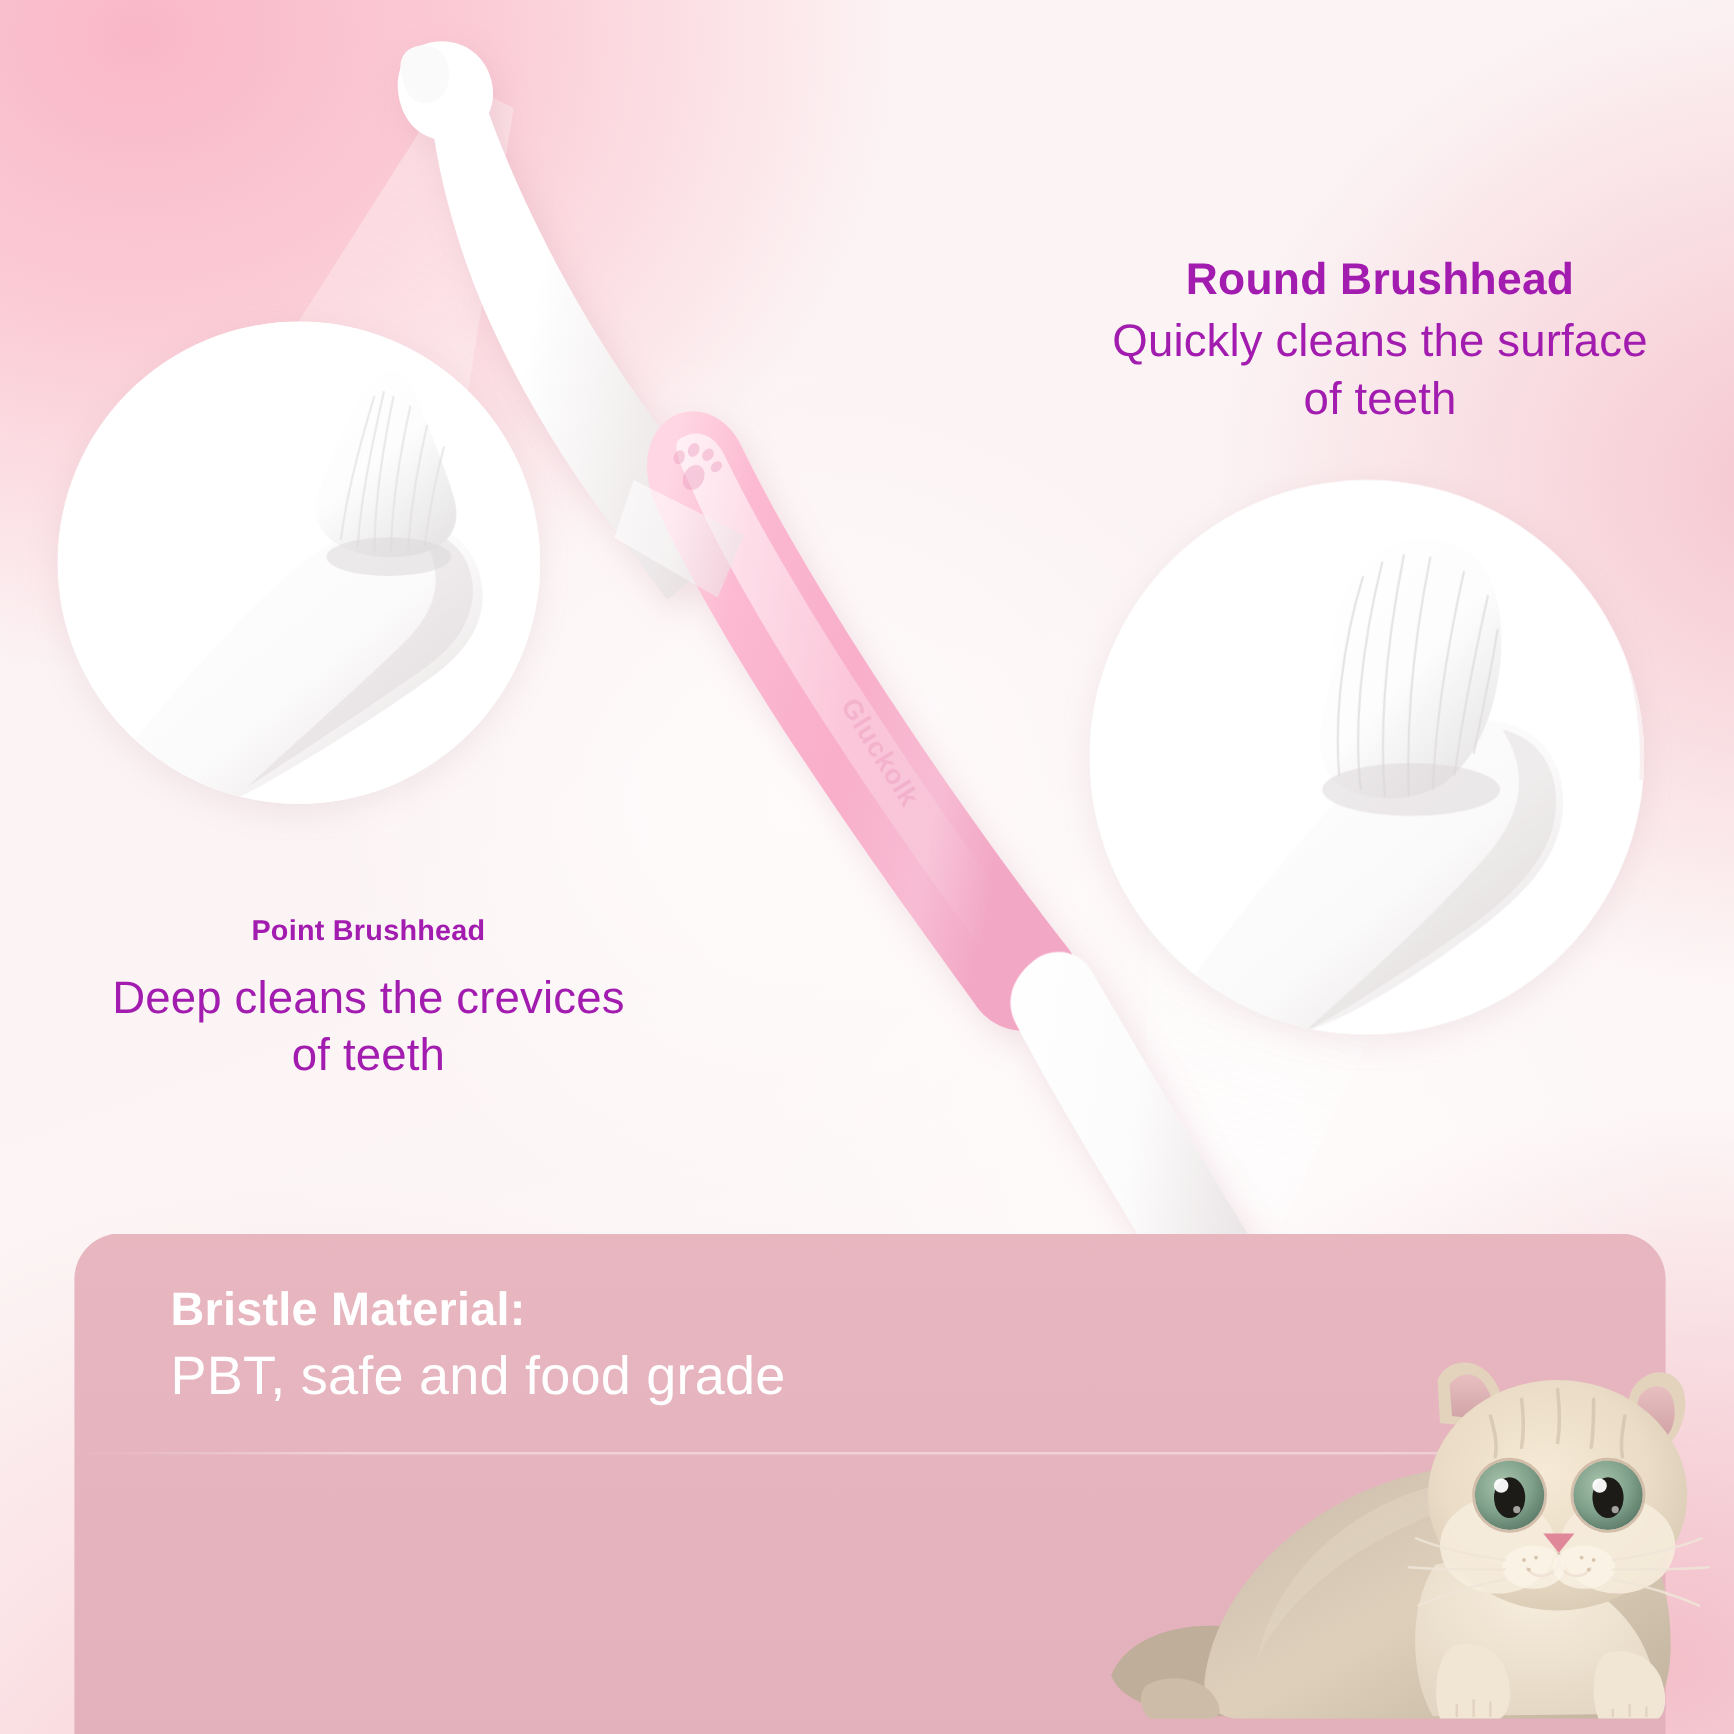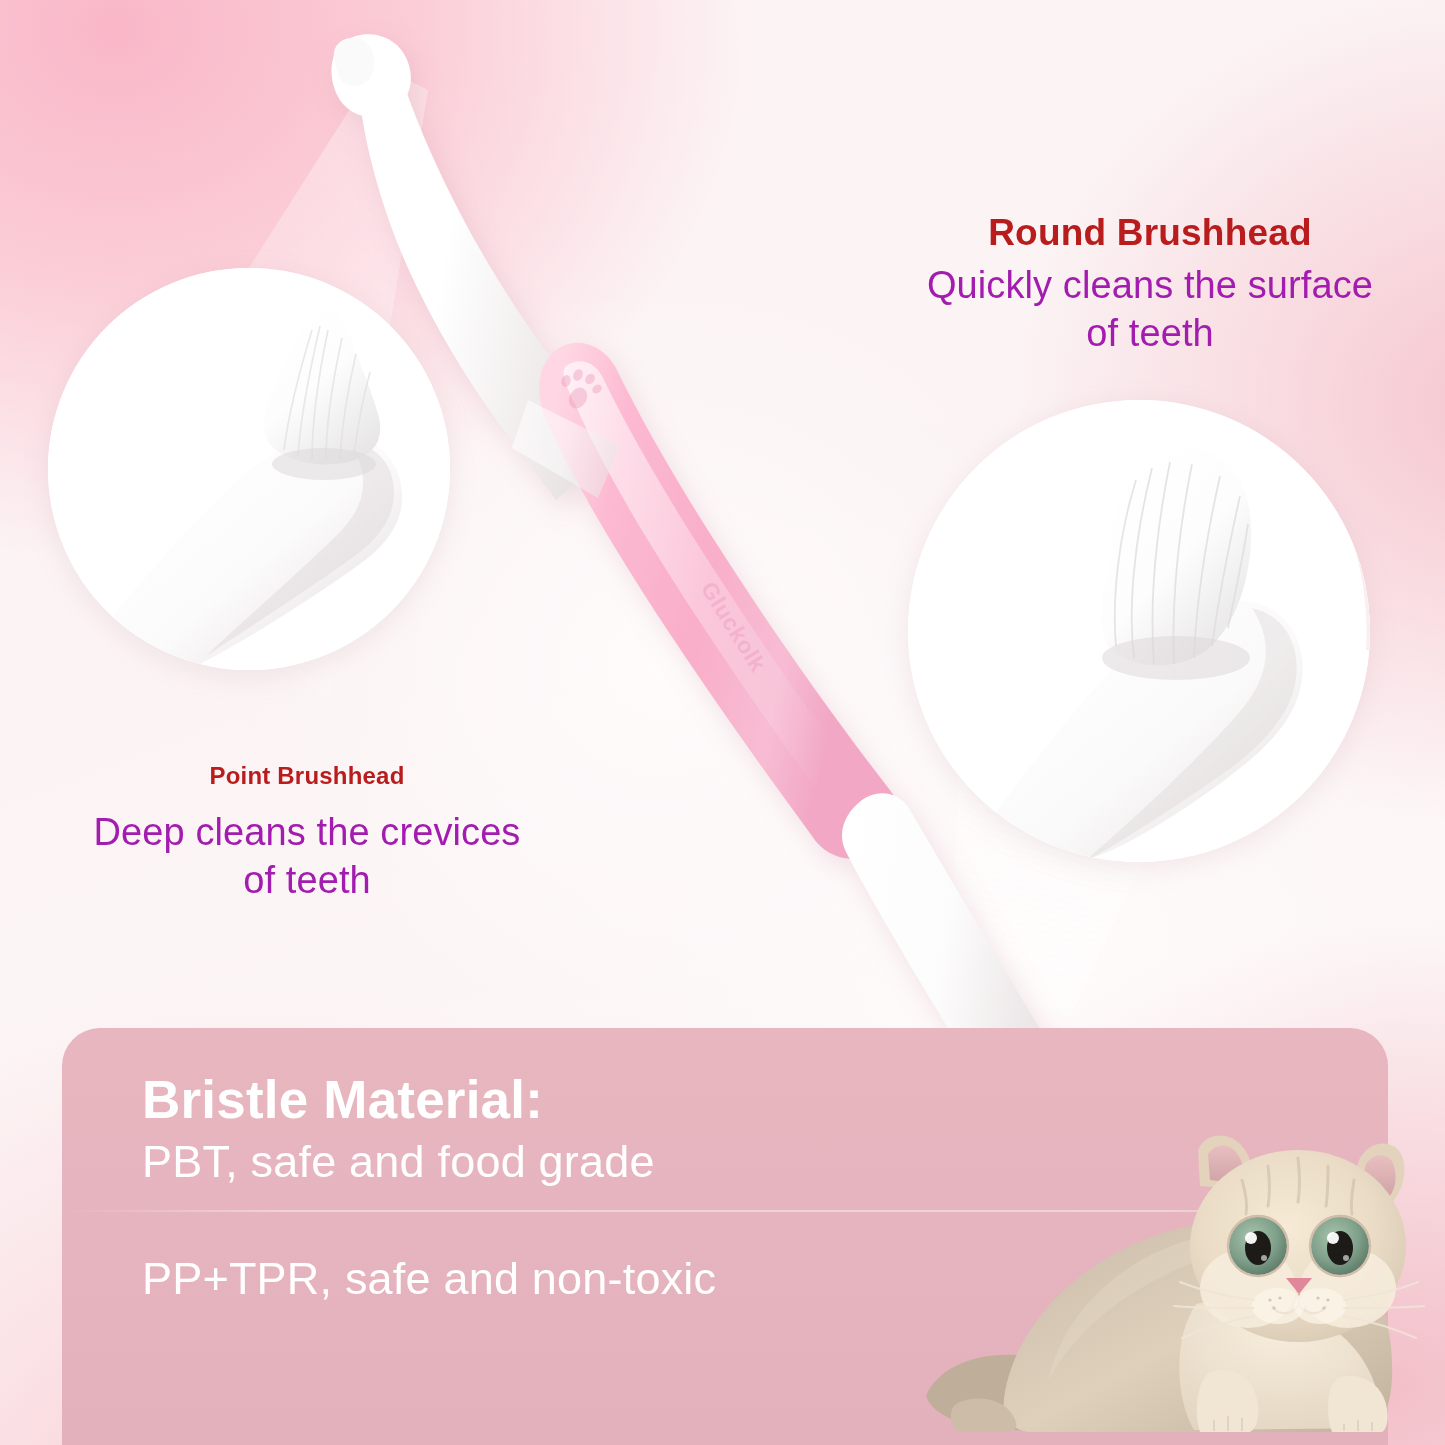--- a/index.html
+++ b/index.html
@@ -52,21 +52,21 @@
     box-shadow:0 6px 26px rgba(190,150,160,.18);
   }
   #circle-left  { left:48px;  top:268px; width:402px; height:402px; }
   #circle-right { left:908px; top:400px; width:462px; height:462px; }
   .circle svg { display:block; width:100%; height:100%; }
 
   
   .feature { position:absolute; text-align:center; }
   .feature .title {
     font-weight:bold;
-    color:#b91c1c;
+    color:#a21caf;
     letter-spacing:.2px;
   }
   .feature .desc {
     color:#a21caf;
     letter-spacing:.1px;
   }
 
   #feature-round { left:855px; top:212px; width:590px; }
   #feature-round .title { font-size:37px; line-height:1.14; }
   #feature-round .desc  { font-size:38px; line-height:1.25; margin-top:8px; }
@@ -88,21 +88,21 @@
     position:absolute;
     left:0; right:0; top:182px;
     height:2px;
     background:linear-gradient(90deg, rgba(255,255,255,0) 0%, rgba(255,255,255,.42) 18%, rgba(255,255,255,.42) 82%, rgba(255,255,255,0) 100%);
   }
   .mat-row { position:absolute; left:80px; color:#ffffff; }
   #mat-row-1 { top:42px; }
   #mat-row-2 { top:218px; }
   .mat-row .label {
     font-weight:bold;
-    font-size:53px;
+    font-size:39px;
     line-height:1.12;
     letter-spacing:.2px;
   }
   .mat-row .value {
     font-size:45px;
     line-height:1.2;
     margin-top:6px;
     letter-spacing:.2px;
   }
 
@@ -385,21 +385,20 @@
 
   <div id="material-panel">
     <div class="divider"></div>
 
     <div class="mat-row" id="mat-row-1">
       <div class="label">Bristle Material:</div>
       <div class="value">PBT, safe and food grade</div>
     </div>
 
     <div class="mat-row" id="mat-row-2">
-      <div class="value">PP+TPR, safe and non-toxic</div>
     </div>
   </div>
 
   <div id="cat-photo">
     <svg width="537" height="317" viewBox="0 0 537 317">
       <defs>
         <linearGradient id="furBody" x1="0.1" y1="0.2" x2="0.9" y2="1">
           <stop offset="0%" stop-color="#cfc1ae"></stop>
           <stop offset="45%" stop-color="#ded0bb"></stop>
           <stop offset="100%" stop-color="#c4b5a1"></stop>

